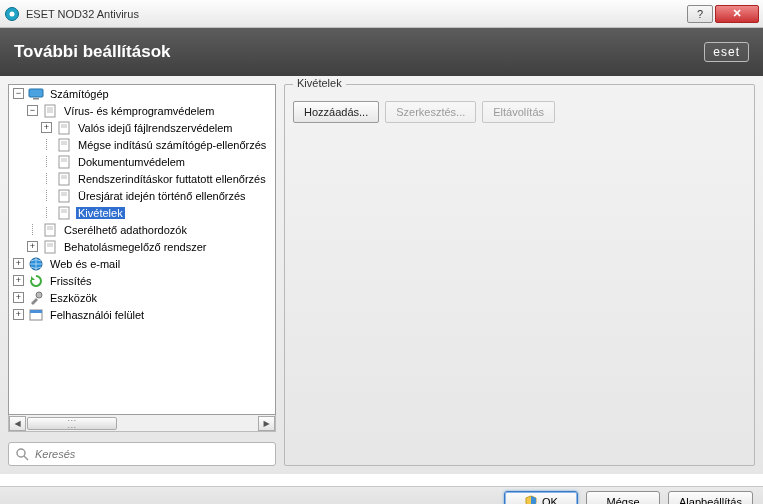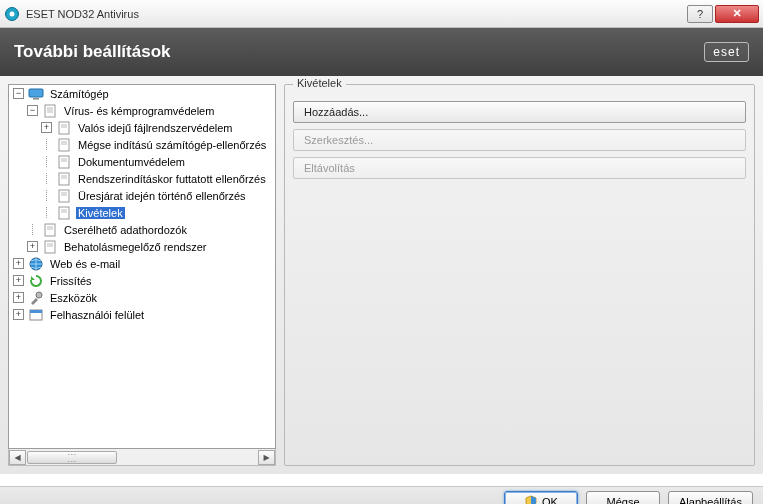--- a/index.html
+++ b/index.html
@@ -51,21 +51,21 @@
 .group > .legend { position:absolute; top:-8px; left:8px; background:linear-gradient(#f3f3f3,#f1f1f1); padding:0 4px; color:#333; }
 .listview { flex:1; background:#fff; border:1px solid #9c9c9c; display:flex; flex-direction:column; }
 .lv-head { display:flex; background:linear-gradient(#eef6fc,#dceaf6); border-bottom:1px solid #c9d7e4; height:20px; }
 .lv-head .col { padding:3px 8px; border-right:1px solid #c9d7e4; color:#333; display:flex; align-items:center; }
 .lv-head .col .sort { margin-left:auto; margin-right:auto; font-size:8px; color:#5b7fa6; }
 .col.path { flex: 0 0 272px; }
 .col.threat { flex: 1; }
 .col.last { flex: 0 0 18px; border-right:none; }
 .lv-body { flex:1; padding:2px 8px; }
 .lv-body .item { height:16px; display:flex; align-items:center; color:#222; }
-.btnrow { margin-top:6px; display:flex; gap:6px;flex-direction:column; }
+.btnrow { margin-top:6px; display:flex; gap:6px; }
 .btn { height:22px; padding:0 10px; border:1px solid #9a9a9a; background:linear-gradient(#fdfdfd,#e7e7e7); border-radius:2px; color:#222; display:flex; align-items:center; cursor:default; }
 .btn.disabled { color:#9a9a9a; border-color:#c7c7c7; background:linear-gradient(#f7f7f7,#efefef); }
 
 .footer { height:30px; background:linear-gradient(#eaeaea,#dcdcdc); border-top:1px solid #c7c7c7; display:flex; align-items:center; justify-content:flex-end; padding:0 10px; gap:8px;margin-top:12px; }
 .fbtn { height:22px; min-width:74px; padding:0 10px; border:1px solid #8f8f8f; background:linear-gradient(#fdfdfd,#e4e4e4); border-radius:3px; display:flex; align-items:center; justify-content:center; gap:4px; }
 .fbtn.primary { border:1px solid #3a78c3; box-shadow:0 0 0 1px #88b6e8 inset, 0 0 3px #6fa8e2; }
 .fbtn .shield { width:14px; height:14px; }
 
 
 .ic-pc { width:16px; height:12px; }
@@ -285,20 +285,29 @@
       </div>
     </div>
     <div class="scrollbar">
       <div class="sbtn">◀</div>
       <div class="track">
           <div class="thumb"></div>
         </div>
       <div class="sbtn">▶</div>
     </div>
 
+    <div class="searchbox">
+      <span class="sicon">
+        <svg width="14" height="14" viewBox="0 0 14 14">
+            <circle cx="6" cy="6" r="4" fill="none" stroke="#999" stroke-width="1.5"></circle>
+            <line x1="9" y1="9" x2="13" y2="13" stroke="#999" stroke-width="1.5"></line>
+          </svg>
+      </span>
+      <input type="text" placeholder="Keresés" style="">
+    </div>
   </div>
 
   <div class="rightcol">
     <div class="group">
       <span class="legend">Kivételek</span>
 
 
       <div class="btnrow">
         <div class="btn">
             <span>Hozzáadás...</span>

